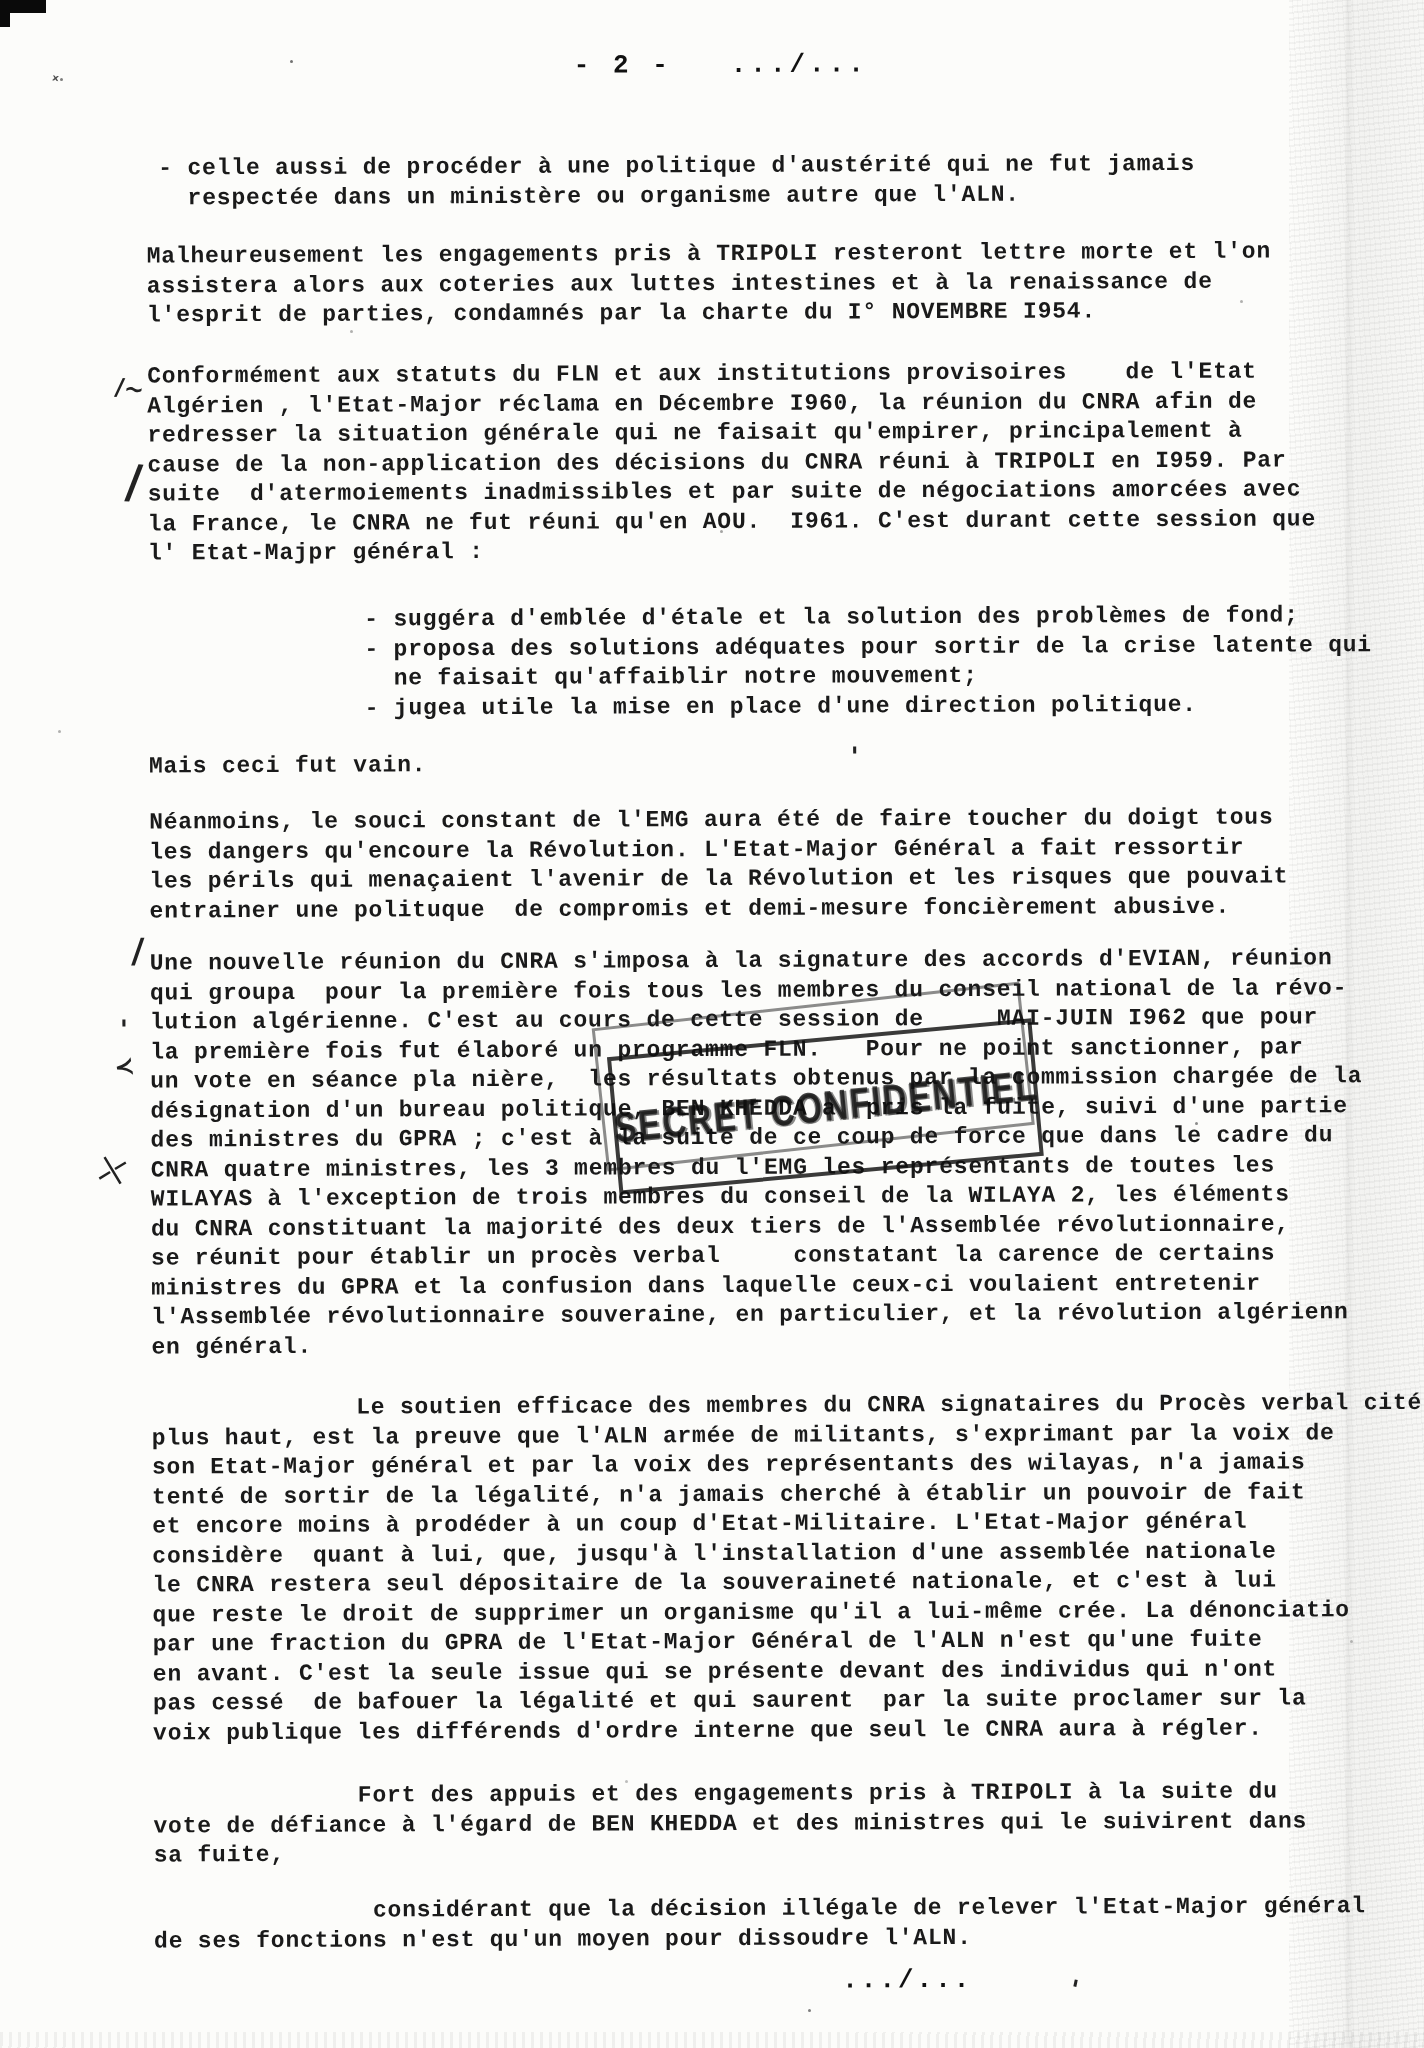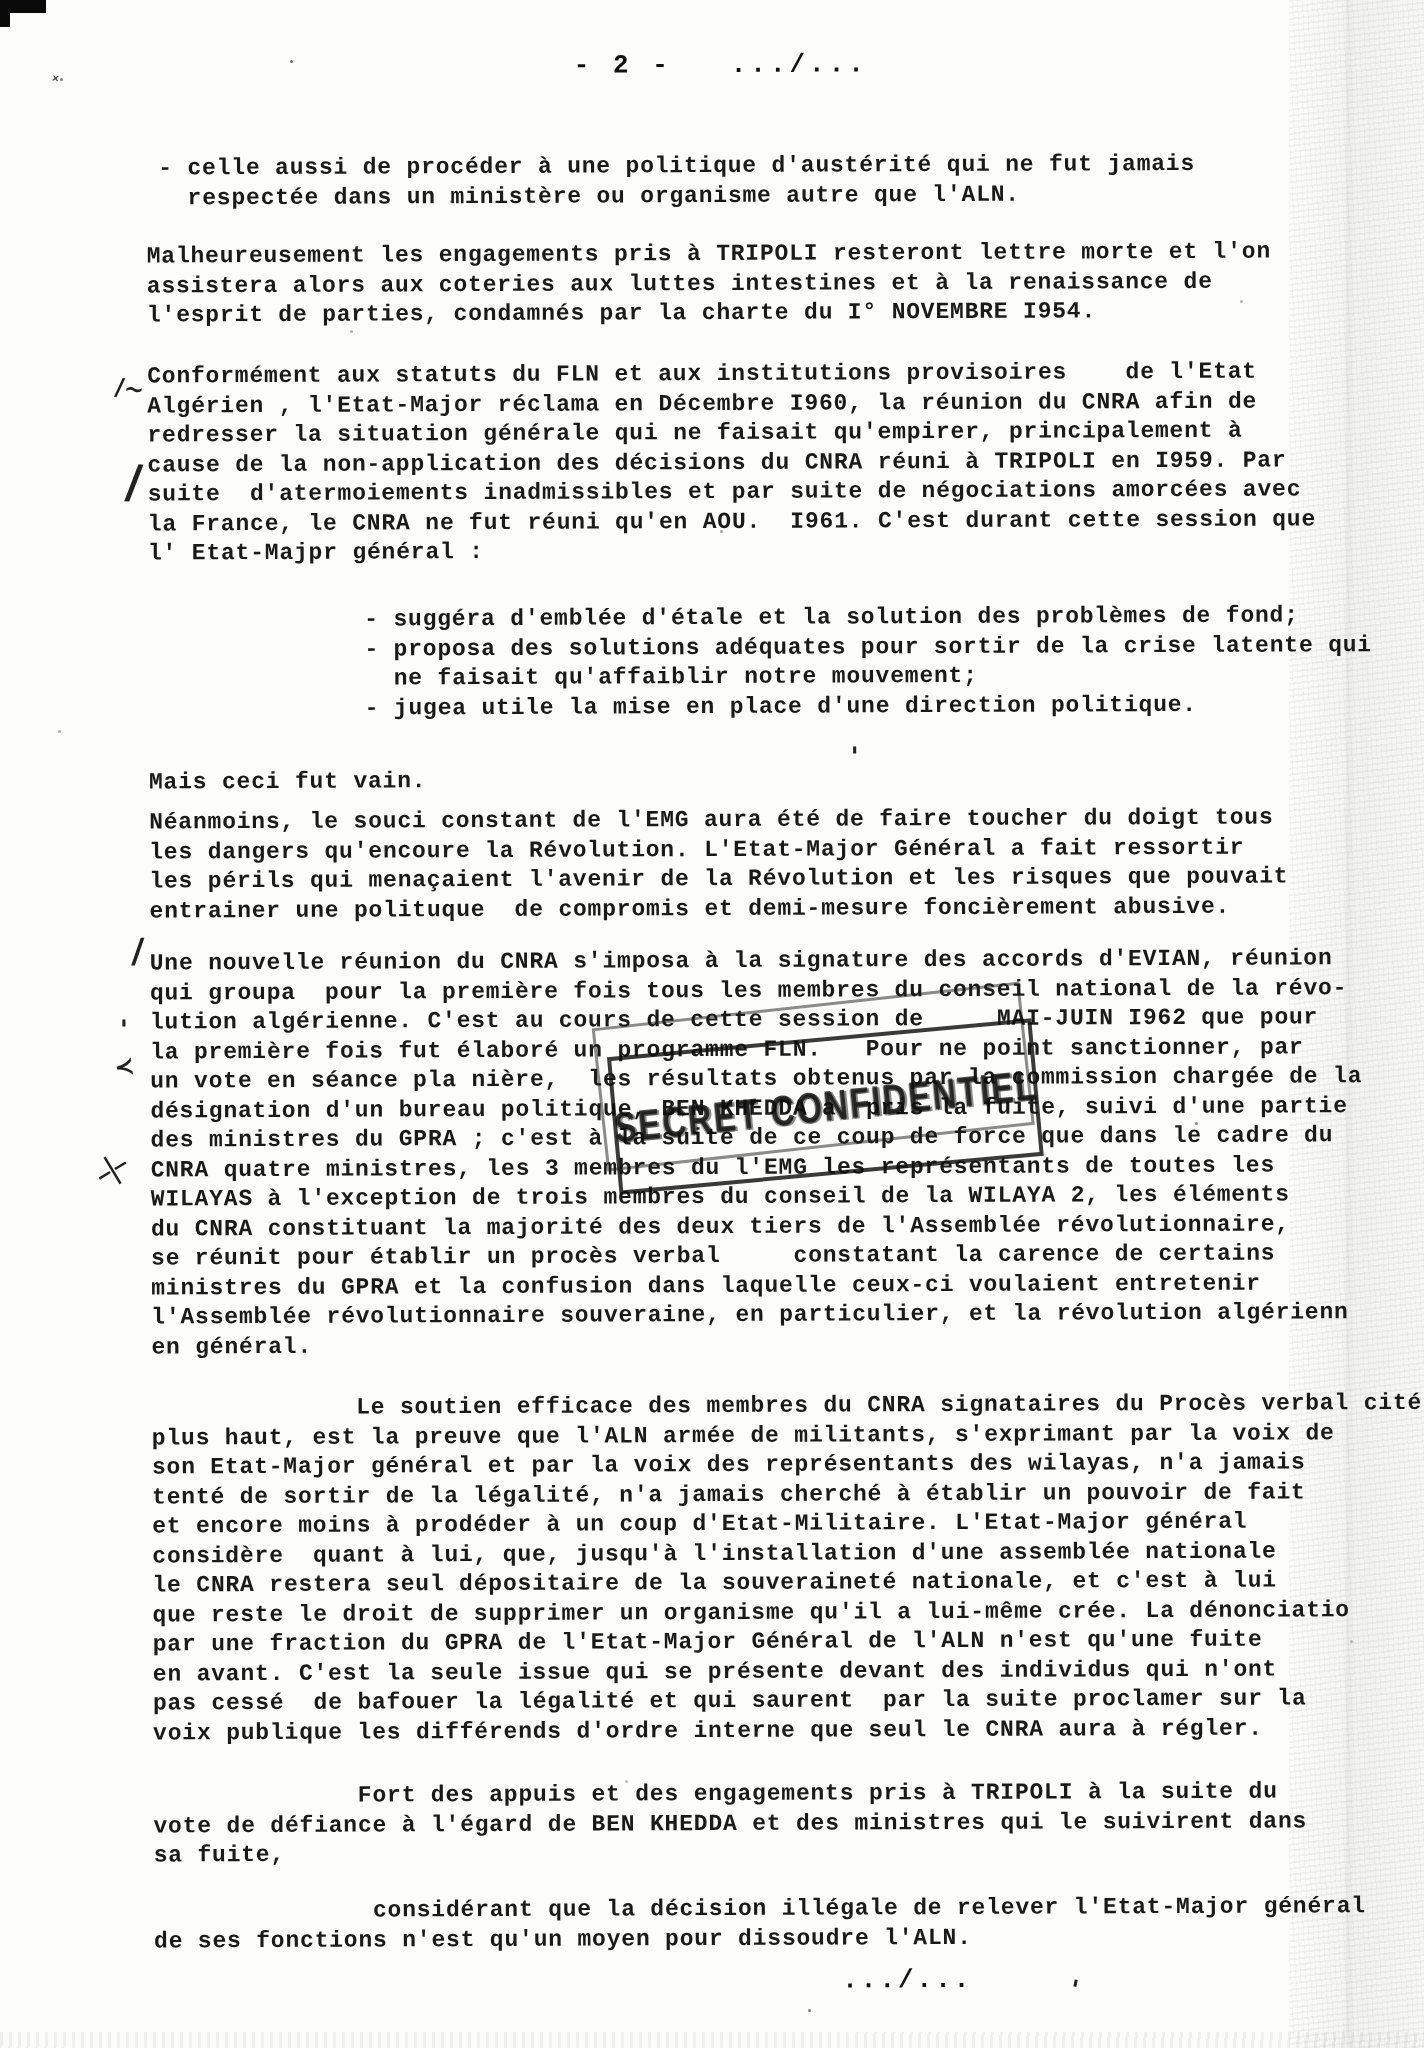--- a/index.html
+++ b/index.html
@@ -110,21 +110,21 @@
 Algérien , l'Etat-Major réclama en Décembre I960, la réunion du CNRA afin de
 redresser la situation générale qui ne faisait qu'empirer, principalement à
 cause de la non-application des décisions du CNRA réuni à TRIPOLI en I959. Par
 suite  d'atermoiements inadmissibles et par suite de négociations amorcées avec
 la France, le CNRA ne fut réuni qu'en AOU.  I961. C'est durant cette session que
 l' Etat-Majpr général :</div>
     <div class="para" style="left:366px;top:604px;">- suggéra d'emblée d'étale et la solution des problèmes de fond;
 - proposa des solutions adéquates pour sortir de la crise latente qui
   ne faisait qu'affaiblir notre mouvement;
 - jugea utile la mise en place d'une direction politique.</div>
-    <div class="para" style="left:150px;top:750px;margin-top:16px;">Mais ceci fut vain.</div>
+    <div class="para" style="left:150px;top:750px;">Mais ceci fut vain.</div>
     <div class="para" style="left:150px;top:806px;">Néanmoins, le souci constant de l'EMG aura été de faire toucher du doigt tous
 les dangers qu'encoure la Révolution. L'Etat-Major Général a fait ressortir
 les périls qui menaçaient l'avenir de la Révolution et les risques que pouvait
 entrainer une polituque  de compromis et demi-mesure foncièrement abusive.</div>
     <div class="para" style="left:150px;top:947px;">Une nouvelle réunion du CNRA s'imposa à la signature des accords d'EVIAN, réunion
 qui groupa  pour la première fois tous les membres du conseil national de la révo-
 lution algérienne. C'est au cours de cette session de     MAI-JUIN I962 que pour
 la première fois fut élaboré un programme FLN.   Pour ne point sanctionner, par
 un vote en séance pla nière,  les résultats obtenus par la commission chargée de la
 désignation d'un bureau politique, BEN KHEDDA a  pris la fuite, suivi d'une partie

